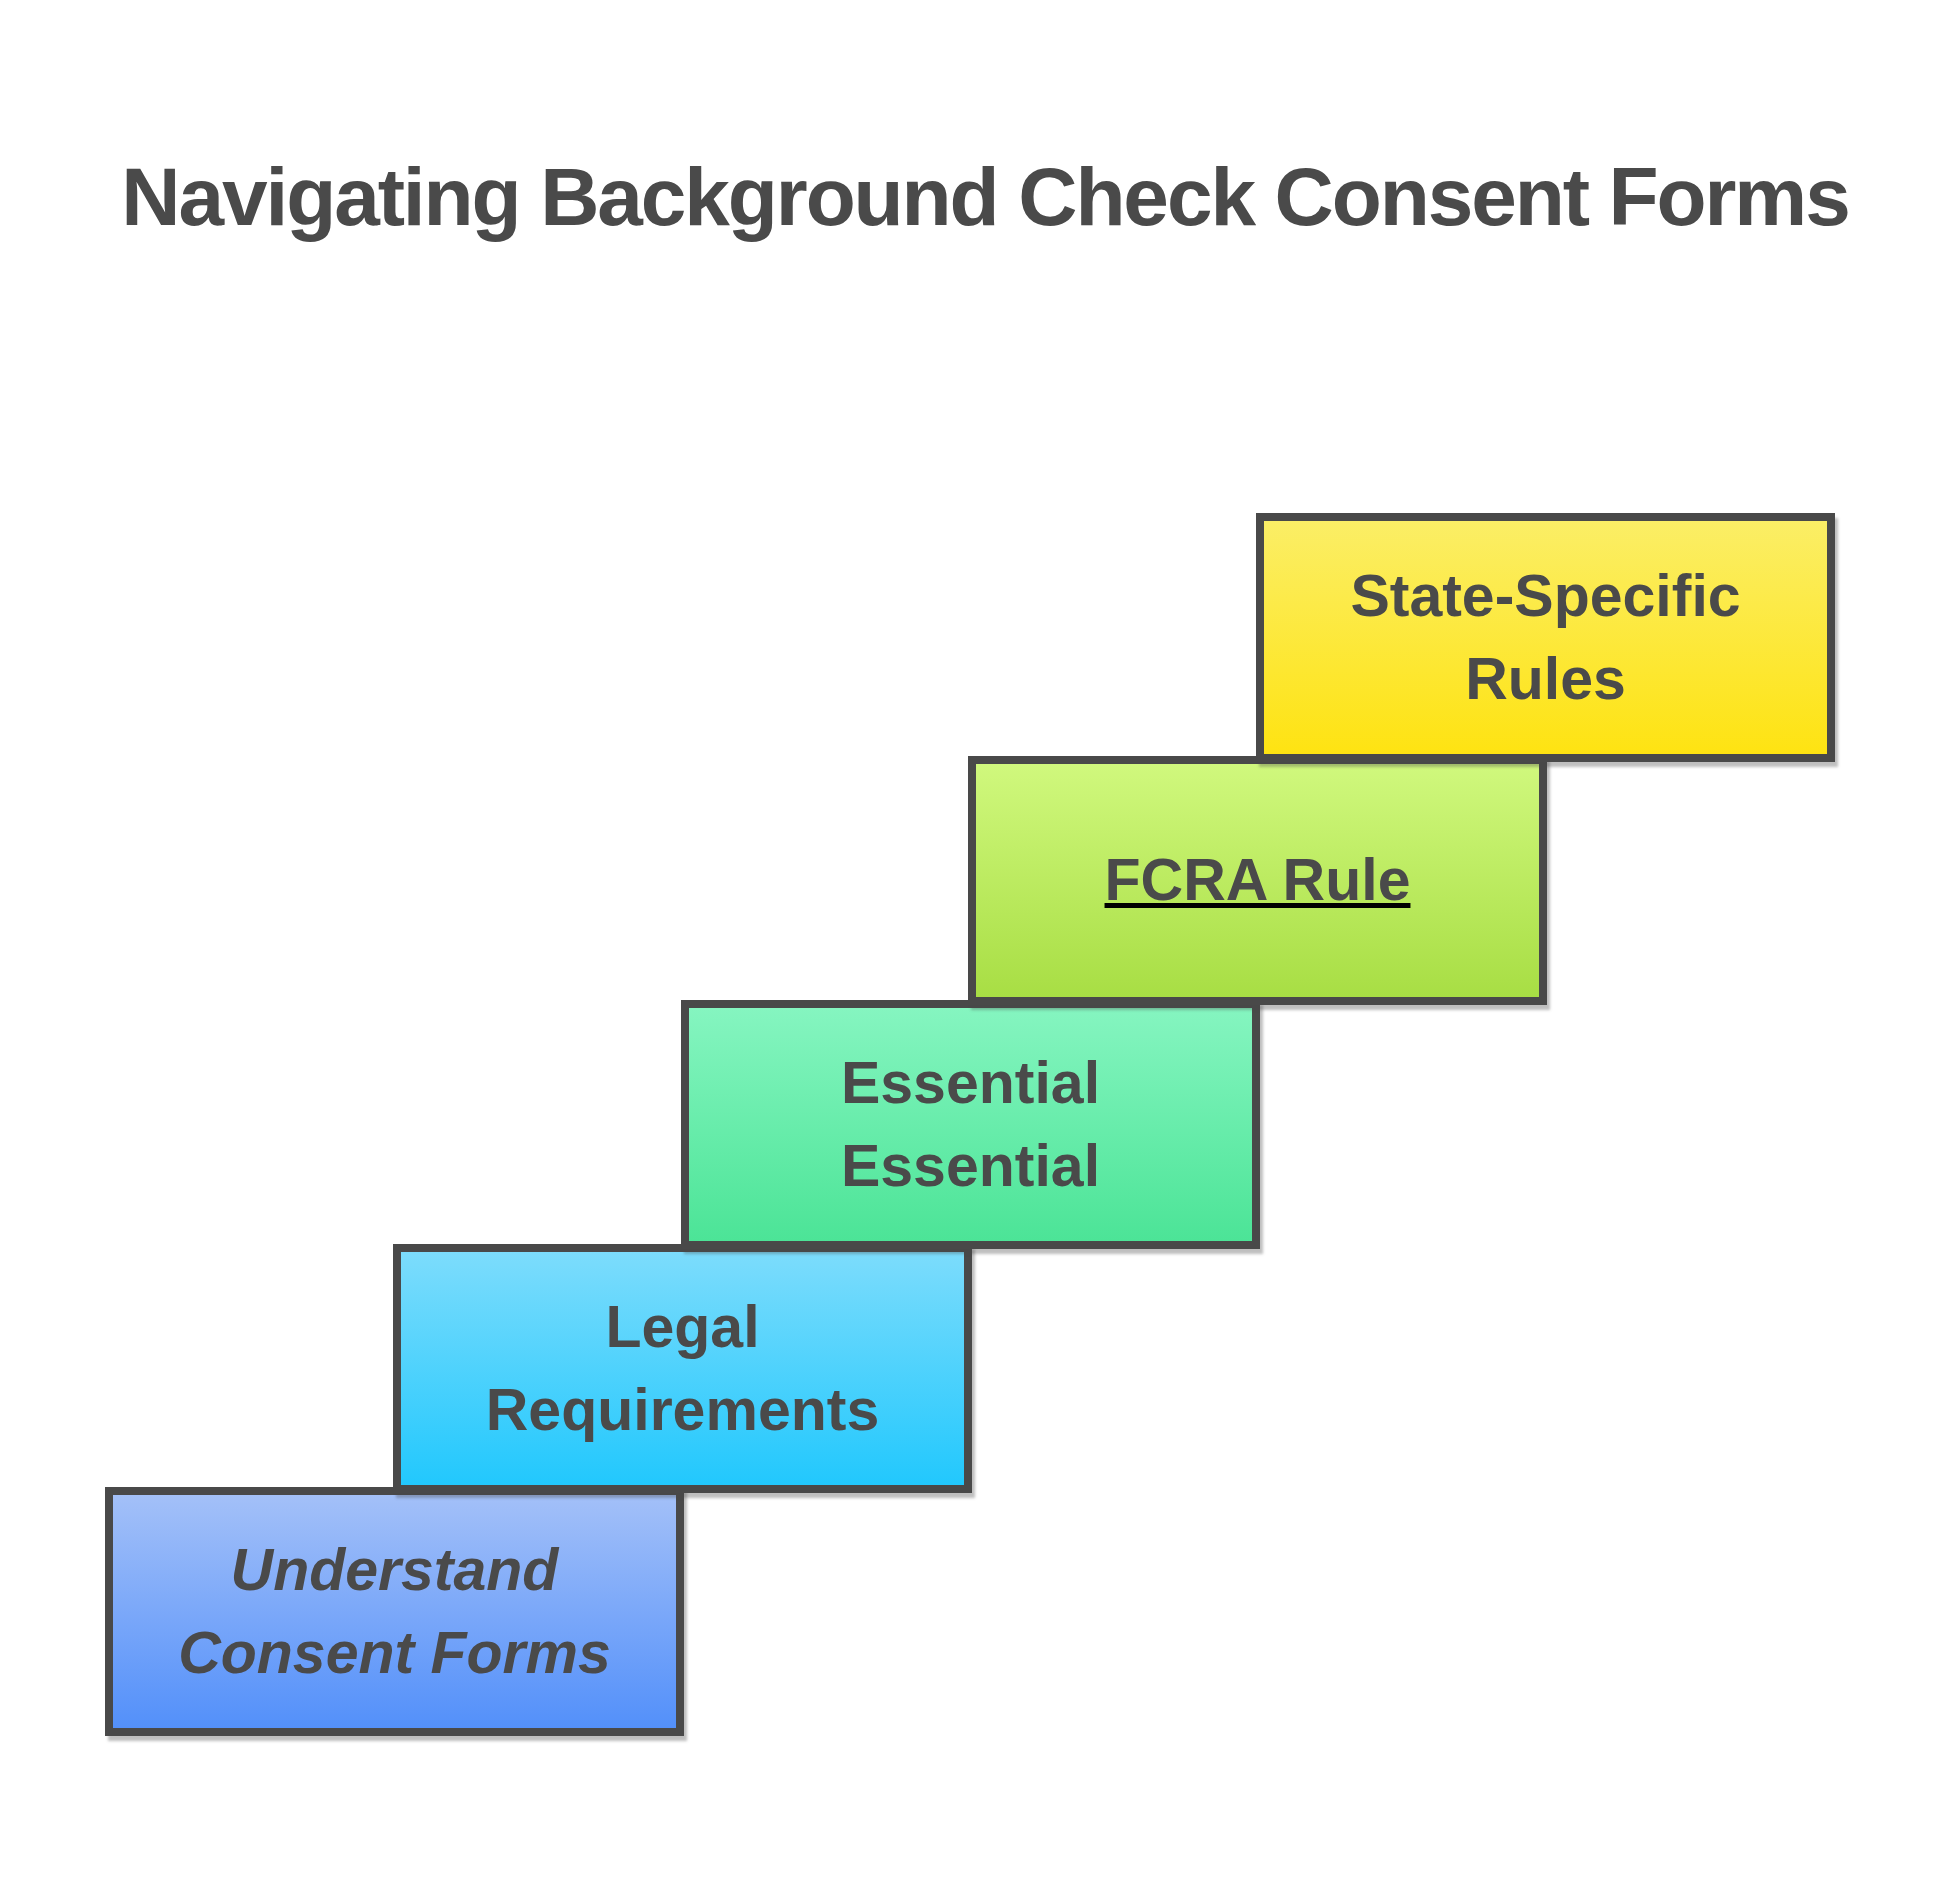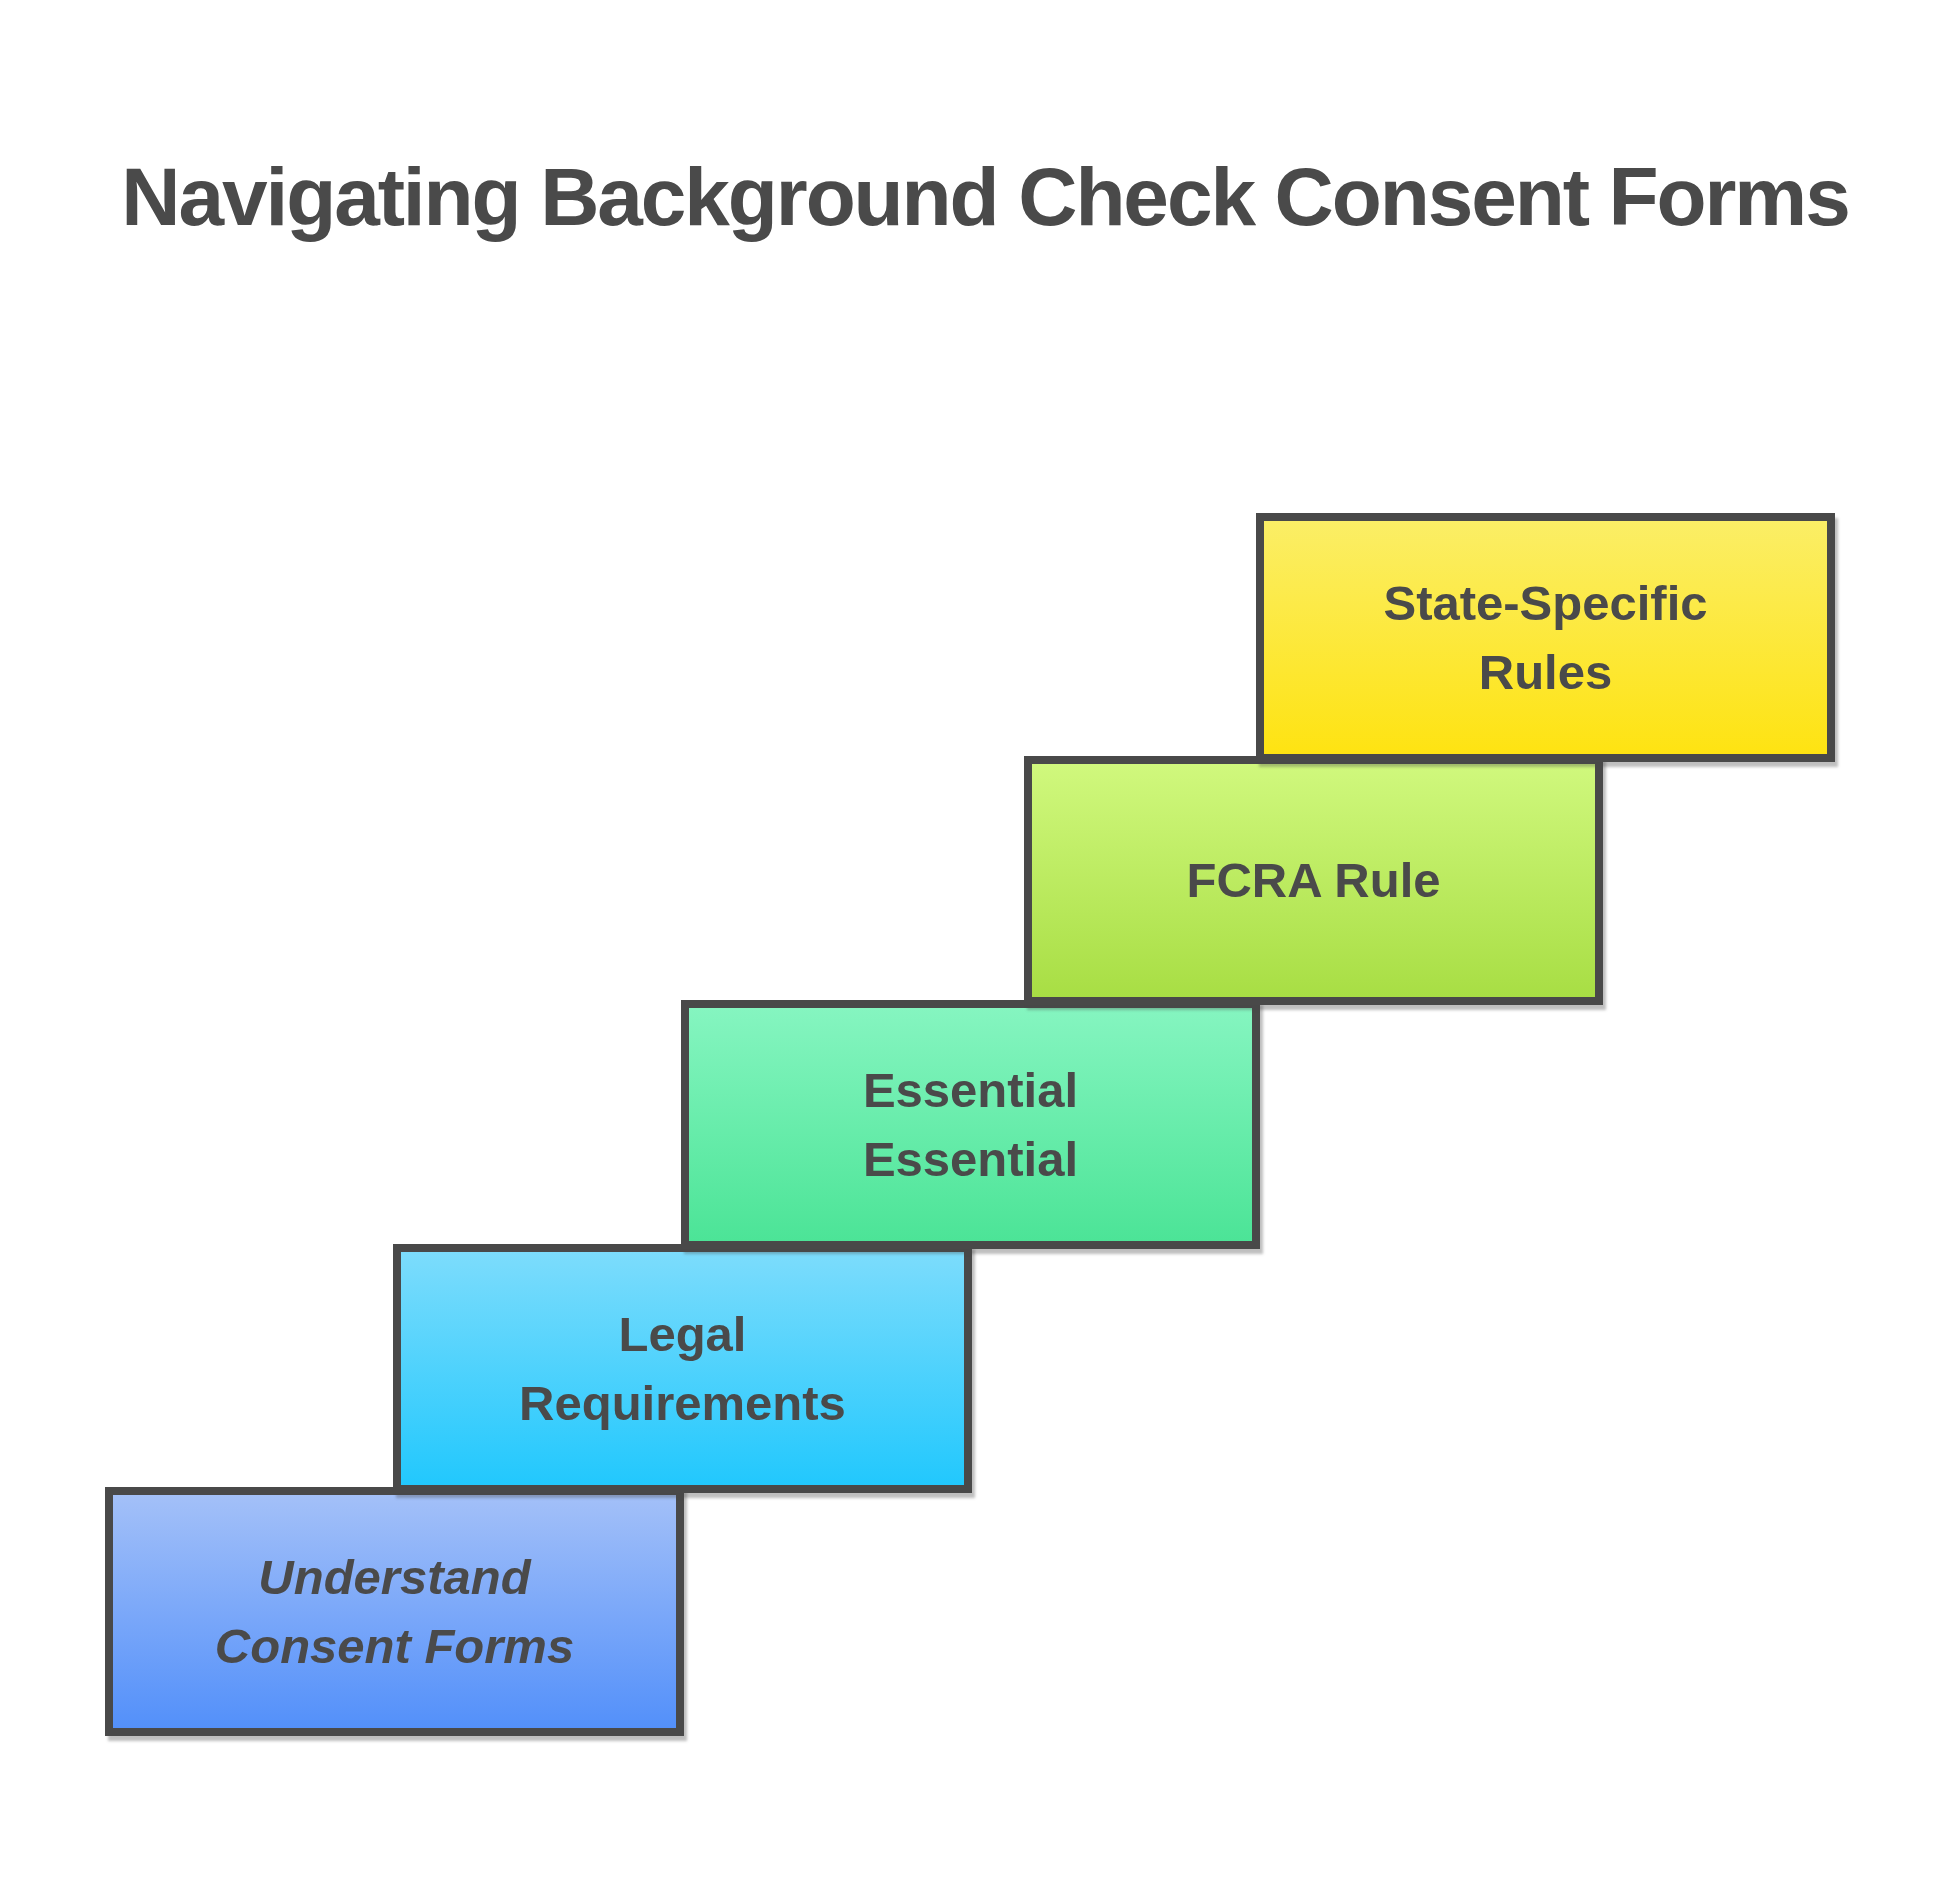--- a/index.html
+++ b/index.html
@@ -41,24 +41,24 @@
     box-shadow: 2.6px 5.1px 2.6px rgba(73, 73, 73, 0.35);
     display: flex;
     align-items: center;
     justify-content: center;
     text-align: center;
   }
   
   .step-1 { left: 105px;  top: 1487px; z-index: 1; font-style: italic; }
   .step-2 { left: 393px;  top: 1244px; z-index: 2; }
   .step-3 { left: 681px;  top: 1000px; z-index: 3; }
-  .step-4 { left: 1024px; top: 756px;  z-index: 4; }
+  .step-4 { left: 968px; top: 756px;  z-index: 4; text-decoration: underline; }
   .step-5 { left: 1256px; top: 513px;  z-index: 5; }
   .step-label {
-    font-size: 49px;
+    font-size: 59px;
     font-weight: bold;
     color: #4a4a4a;
     line-height: 1.4;
     padding: 0 17px;
   }
   .step-label span { display: block; }
 </style>
 </head>
 <body>
 

